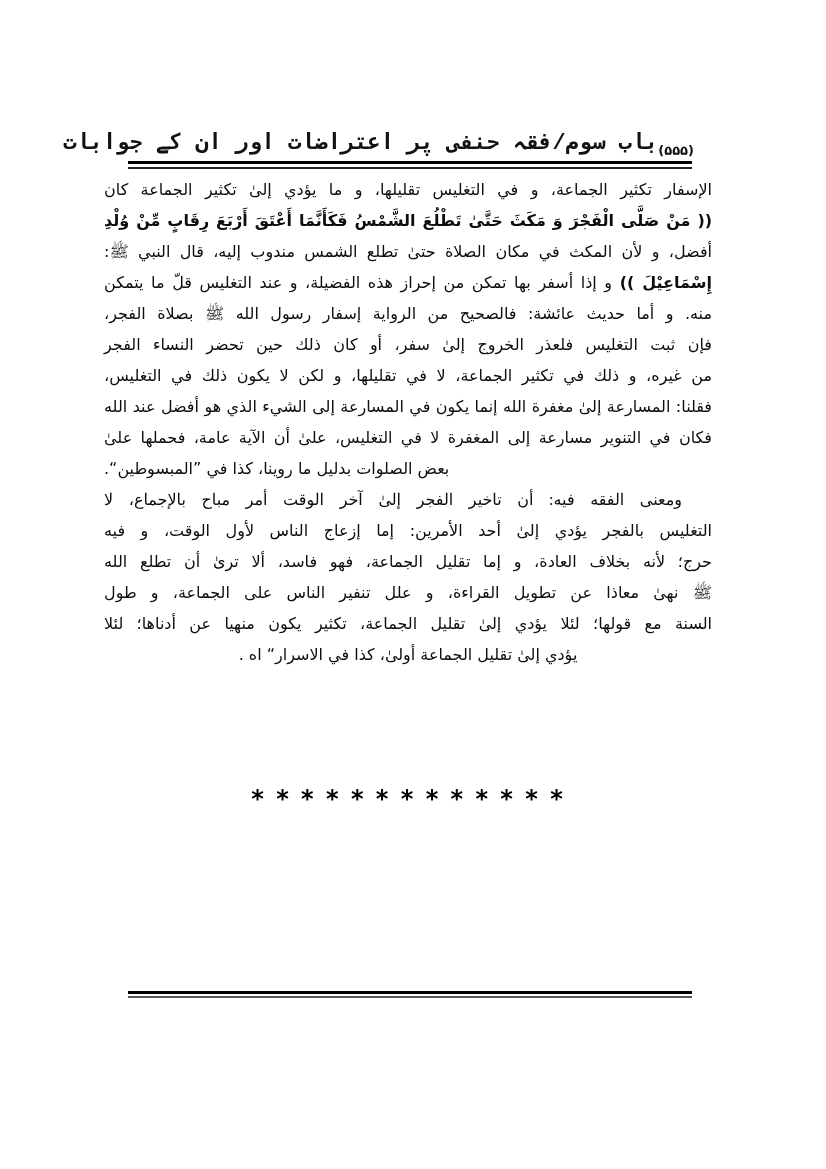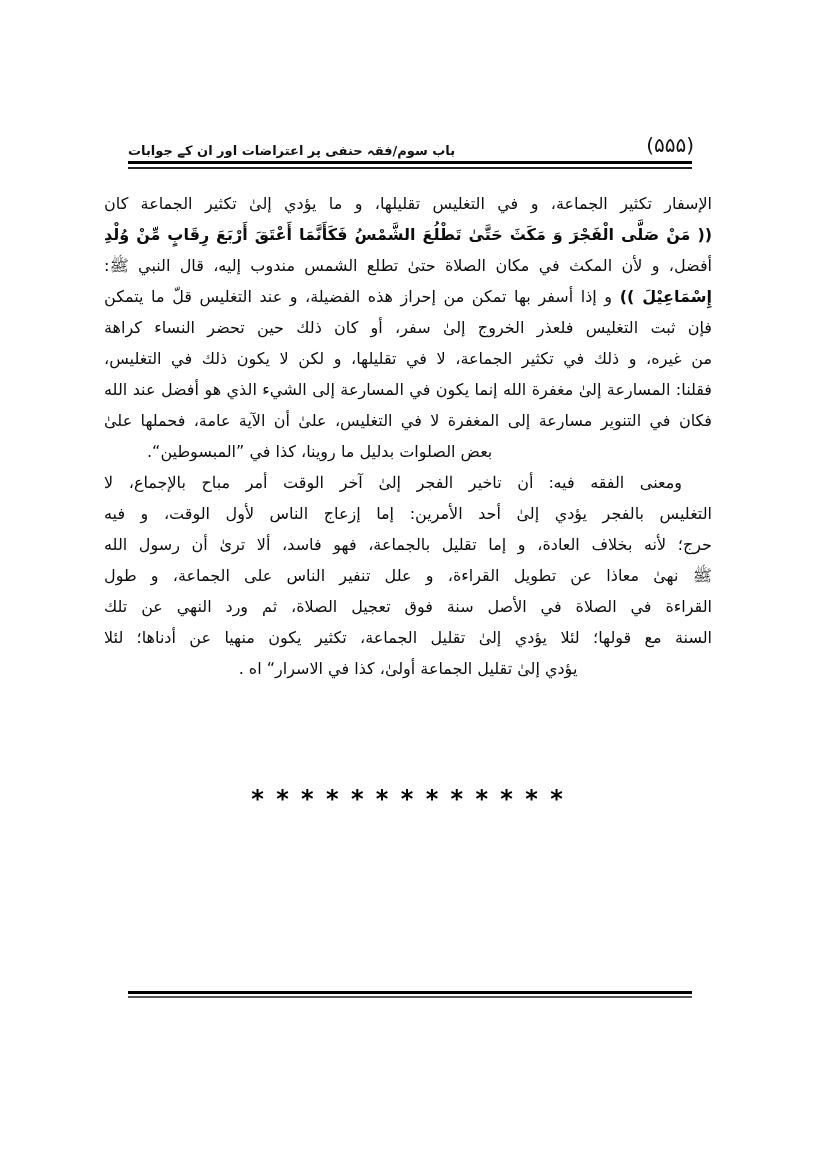--- a/index.html
+++ b/index.html
@@ -22,65 +22,65 @@
     left: 128px;
     top: 122px;
     width: 566px;
     height: 38px;
     direction: rtl;
     display: flex;
     justify-content: space-between;
     align-items: flex-end;
   }
   .header-title {
-    font-size: 13px;
+    font-size: 22px;
     font-weight: bold;
     direction: rtl;
     white-space: nowrap;
     line-height: 1.4;
+    font-family: Liberation Mono, monospace;
   }
   .page-number {
-    font-size: 20px;
-    font-weight: normal;
+    font-size: 13px;
+    font-weight: bold;
     direction: rtl;
     line-height: 1.5;
   }
   .header-rule {
     position: absolute;
     left: 128px;
     top: 161px;
     width: 564px;
     height: 3px;
     border-top: 3px solid #000000;
     border-bottom: 2px solid #222222;
   }
   
   .body-text {
     position: absolute;
     left: 104px;
-    top: 188px;
+    top: 174px;
     width: 608px;
     direction: rtl;
     font-size: 16px;
     color: #0d0d0d;
   }
   .line {
     direction: rtl;
     height: 31px;
     line-height: 31px;
     text-align: justify;
     text-align-last: justify;
     white-space: nowrap;
     overflow: visible;
   }
   .line .b { font-weight: bold; }
   .line.align-left {
     text-align: right;
     text-align-last: left;
-    margin-left: 43px;
   }
   .line.align-center {
     text-align: center;
     text-align-last: center;
   }
   .line.indent { padding-right: 30px; font-family: Liberation Serif, serif; }
   
   .separator {
     position: absolute;
     left: 104px;
@@ -114,30 +114,30 @@
     <span class="header-title">باب سوم/فقہ حنفی پر اعتراضات اور ان کے جوابات</span>
   </div>
 
   <div class="header-rule"></div>
 
   <div class="body-text">
     <div class="line"><span class="b"></span><span>الإسفار تكثير الجماعة، و في التغليس تقليلها، و ما يؤدي إلىٰ تكثير الجماعة كان</span></div>
     <div class="line"><span class="b">(( مَنْ صَلَّى الْفَجْرَ وَ مَكَثَ حَتَّىٰ تَطْلُعَ الشَّمْسُ فَكَأَنَّمَا أَعْتَقَ أَرْبَعَ رِقَابٍ مِّنْ وُلْدِ</span><span></span></div>
     <div class="line"><span class="b"></span><span>أفضل، و لأن المكث في مكان الصلاة حتىٰ تطلع الشمس مندوب إليه، قال النبي ﷺ:</span></div>
     <div class="line"><span class="b">إِسْمَاعِيْلَ ))</span> <span>و إذا أسفر بها تمكن من إحراز هذه الفضيلة، و عند التغليس قلّ ما يتمكن</span></div>
-    <div class="line"><span class="b"></span><span>فإن ثبت التغليس فلعذر الخروج إلىٰ سفر، أو كان ذلك حين تحضر النساء كراهة</span></div>
+    <div class="line"><span class="b"></span><span>منه. و أما حديث عائشة: فالصحيح من الرواية إسفار رسول الله ﷺ بصلاة الفجر،</span></div>
+    <div class="line"><span class="b"></span><span>فإن ثبت التغليس فلعذر الخروج إلىٰ سفر، أو كان ذلك حين تحضر النساء الفجر</span></div>
     <div class="line"><span class="b"></span><span>من غيره، و ذلك في تكثير الجماعة، لا في تقليلها، و لكن لا يكون ذلك في التغليس،</span></div>
     <div class="line"><span class="b"></span><span>فقلنا: المسارعة إلىٰ مغفرة الله إنما يكون في المسارعة إلى الشيء الذي هو أفضل عند الله</span></div>
     <div class="line"><span class="b"></span><span>فكان في التنوير مسارعة إلى المغفرة لا في التغليس، علىٰ أن الآية عامة، فحملها علىٰ</span></div>
     <div class="line align-left"><span class="b"></span><span>بعض الصلوات بدليل ما روينا، كذا في ”المبسوطين“.</span></div>
     <div class="line indent"><span class="b"></span><span>ومعنى الفقه فيه: أن تاخير الفجر إلىٰ آخر الوقت أمر مباح بالإجماع، لا</span></div>
     <div class="line"><span class="b"></span><span>التغليس بالفجر يؤدي إلىٰ أحد الأمرين: إما إزعاج الناس لأول الوقت، و فيه</span></div>
-    <div class="line"><span class="b"></span><span>حرج؛ لأنه بخلاف العادة، و إما تقليل بالجماعة، فهو فاسد، ألا ترىٰ أن رسول الله</span></div>
+    <div class="line"><span class="b"></span><span>حرج؛ لأنه بخلاف العادة، و إما تقليل الجماعة، فهو فاسد، ألا ترىٰ أن تطلع الله</span></div>
     <div class="line"><span class="b"></span><span>ﷺ نهىٰ معاذا عن تطويل القراءة، و علل تنفير الناس على الجماعة، و طول</span></div>
-    <div class="line"><span class="b"></span><span>القراءة في الصلاة في الأصل سنة فوق تعجيل الصلاة، ثم ورد النهي عن تلك</span></div>
     <div class="line"><span class="b"></span><span>السنة مع قولها؛ لئلا يؤدي إلىٰ تقليل الجماعة، تكثير يكون منهيا عن أدناها؛ لئلا</span></div>
     <div class="line align-center"><span class="b"></span><span>يؤدي إلىٰ تقليل الجماعة أولىٰ، كذا في الاسرار“ اه .</span></div>
   </div>
 
   <div class="separator">* * * * * * * * * * * * *</div>
 
   <div class="footer-rule"></div>
 
 </div>
 

